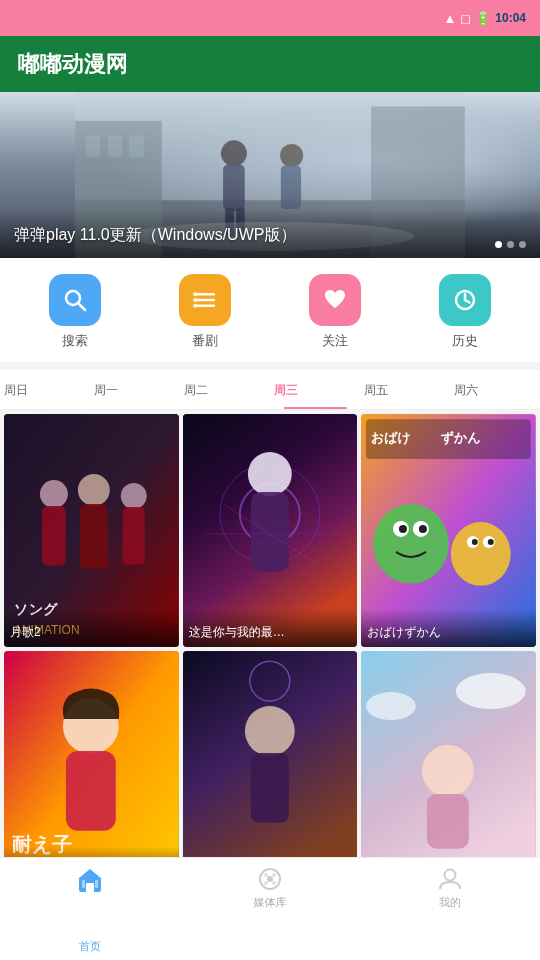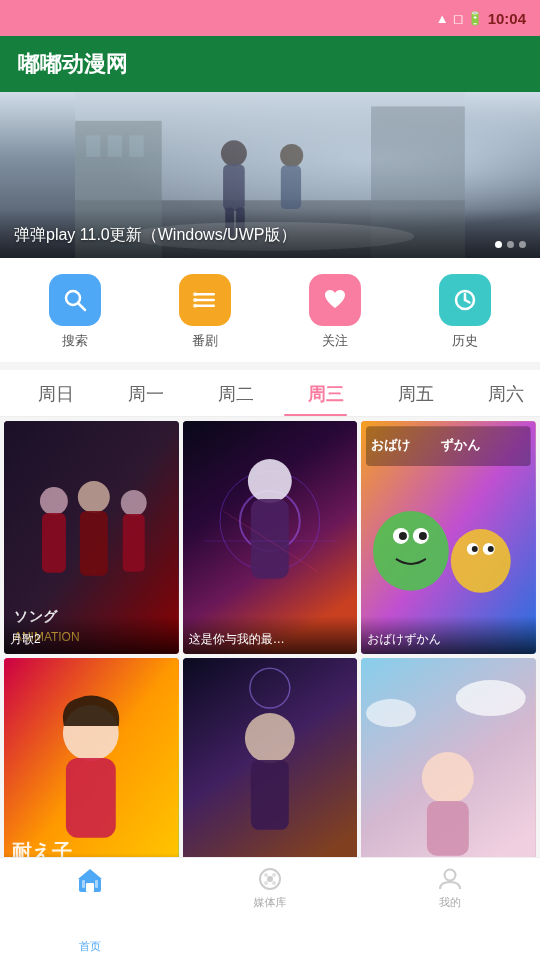--- a/index.html
+++ b/index.html
@@ -16,22 +16,22 @@
     .status-bar {
       background: #f87da0;
       height: 36px;
       display: flex;
       align-items: center;
       justify-content: flex-end;
       padding: 0 14px;
       gap: 6px;
     }
     .status-bar .time {
-      color: #7f1d1d;
-      font-size: 15px;
+      color: #0c4a6e;
+      font-size: 12px;
       font-weight: 600;
     }
     .status-icons {
       display: flex;
       align-items: center;
       gap: 4px;
     }
 
     
     .header {
@@ -132,23 +132,23 @@
     
     .weekday-tabs {
       background: white;
       display: flex;
       justify-content: space-around;
       border-bottom: 1px solid #eee;
       margin-top: 8px;
     }
     .weekday-tab {
       flex: 1;
-      text-align: right;
-      padding: 12px 16px 10px;
-      font-size: 18px;
+      text-align: left;
+      padding: 12px 4px 10px;
+      font-size: 12px;
       color: #666;
       cursor: pointer;
       position: relative;
     }
     .weekday-tab.active {
       color: #f87da0;
       font-weight: 600;
     }
     .weekday-tab.active::after {
       content: '';

